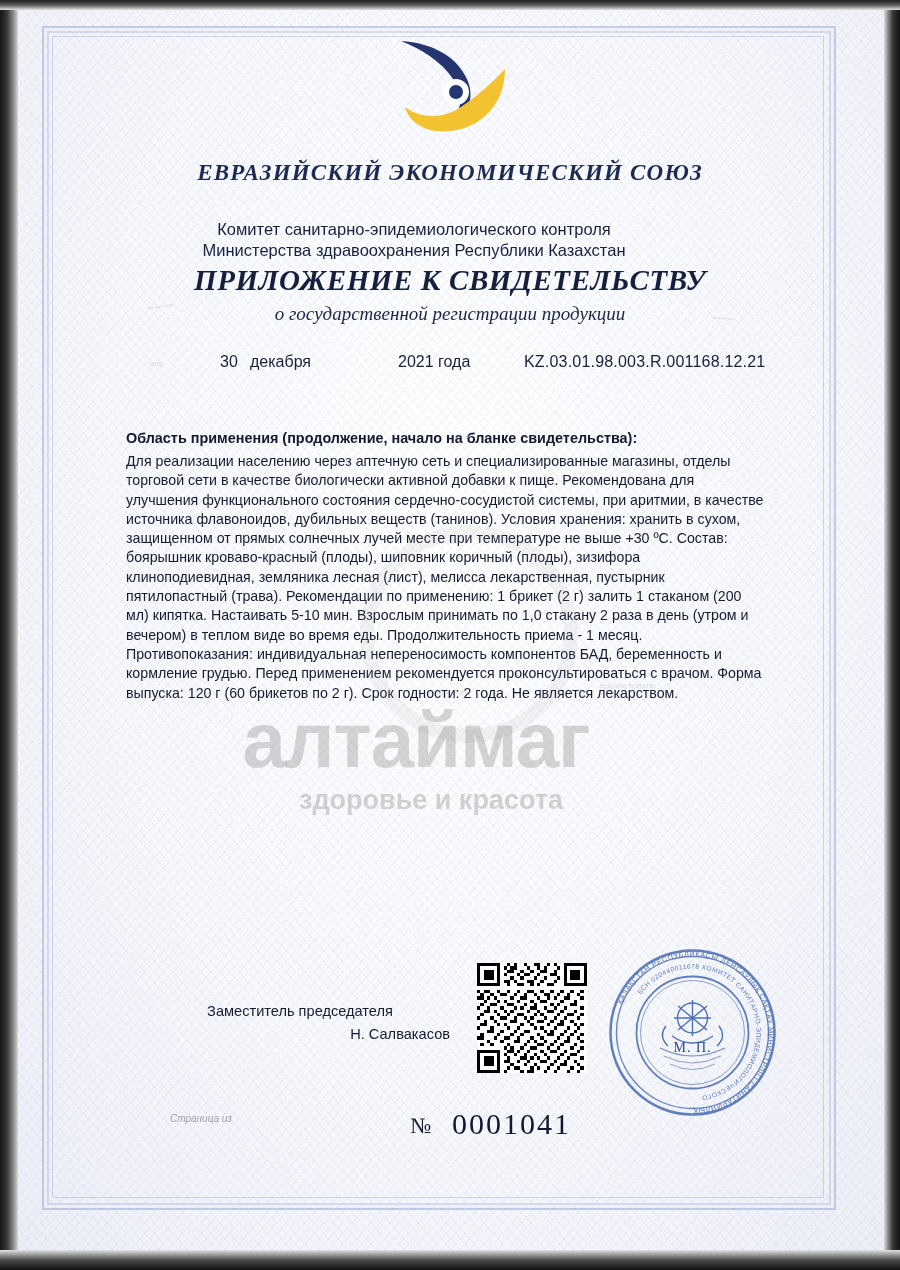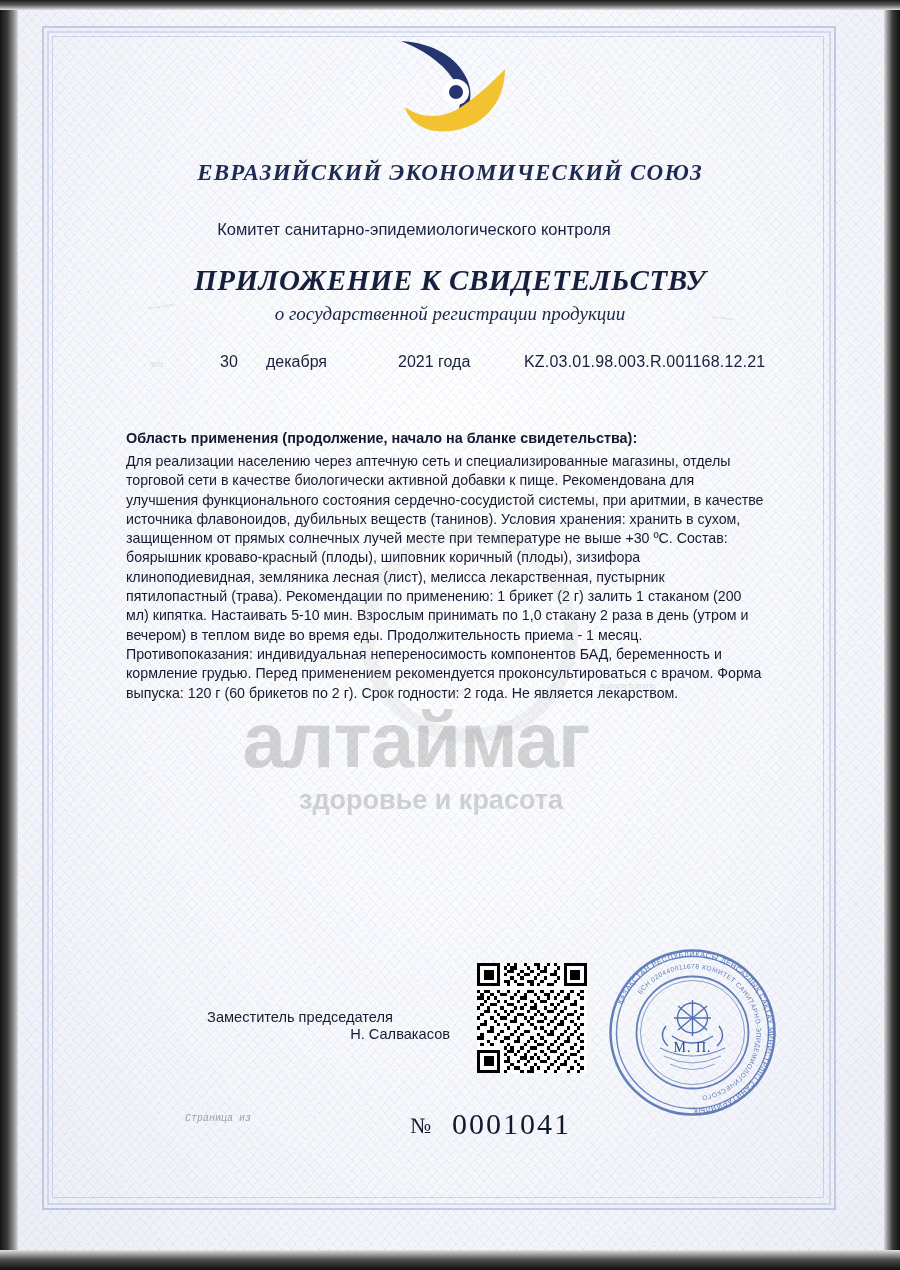--- a/index.html
+++ b/index.html
@@ -133,21 +133,21 @@
   .date-row {
     position: absolute;
     left: 150px; top: 353px;
     width: 620px;
     height: 26px;
     font-family: "Liberation Sans", sans-serif;
     font-size: 16px;
     color: #18203a;
   }
   .date-day   { position: absolute; left: 70px;  top: 0; }
-  .date-month { position: absolute; left: 116px; top: 0; }
+  .date-month { position: absolute; left: 100px; top: 0; }
   .date-year  { position: absolute; left: 248px; top: 0; }
   .reg-number { position: absolute; left: 374px; top: 0; letter-spacing: 0.2px; }
 
   
   .body-heading {
     position: absolute;
     left: 126px; top: 430px;
     width: 650px;
     font-family: "Liberation Sans", sans-serif;
     font-weight: bold;
@@ -197,21 +197,20 @@
 
   
   .sign-role {
     position: absolute;
     left: 150px; top: 1003px;
     width: 300px;
     text-align: center;
     font-family: "Liberation Sans", sans-serif;
     font-size: 14.6px;
     color: #141b32;
-    margin-top: 6px;
   }
   .sign-name {
     position: absolute;
     left: 150px; top: 1026px;
     width: 300px;
     text-align: right;
     font-family: "Liberation Sans", sans-serif;
     font-size: 14.6px;
     color: #141b32;
   }
@@ -253,25 +252,24 @@
     position: absolute;
     left: 452px; top: 1107px;
     font-family: "Liberation Serif", serif;
     font-size: 30px;
     letter-spacing: 2px;
     color: #101830;
   }
   .page-note {
     position: absolute;
     left: 170px; top: 1113px;
-    font-family: Liberation Mono, monospace;
+    font-family: Liberation Sans, sans-serif;
     font-style: italic;
     font-size: 10px;
     color: rgba(90,90,110,0.55);
-    margin-left: 15px;
   }
 
   
   .smudge {
     position: absolute;
     color: rgba(120,125,150,0.35);
     font-family: "Liberation Serif", serif;
     font-size: 11px;
     letter-spacing: 1px;
   }
@@ -289,20 +287,21 @@
     <svg width="120" height="105" viewBox="0 0 120 105">
       <path d="M8 6 C 40 8, 64 22, 74 44 C 82 62, 76 80, 58 88 C 70 74, 70 58, 60 44 C 48 26, 28 14, 8 6 Z" fill="#24356f"></path>
       <path d="M112 34 C 112 68, 90 92, 58 96 C 34 99, 16 88, 12 72 C 28 84, 50 84, 68 72 C 90 57, 102 44, 112 34 Z" fill="#f2c230"></path>
       <circle cx="63" cy="57" r="13" fill="#ffffff"></circle>
       <circle cx="63" cy="57" r="7" fill="#24356f"></circle>
     </svg>
   </div>
 
   <div class="eaeu-title">ЕВРАЗИЙСКИЙ ЭКОНОМИЧЕСКИЙ СОЮЗ</div>
   <div class="committee-line1">Комитет санитарно-эпидемиологического контроля</div>
+  <div class="committee-line2">Министерства здравоохранения Республики Казахстан</div>
   <div class="doc-title">ПРИЛОЖЕНИЕ К СВИДЕТЕЛЬСТВУ</div>
   <div class="doc-subtitle">о государственной регистрации продукции</div>
 
   <div class="date-row">
     <span class="date-day">30</span>
     <span class="date-month">декабря</span>
     <span class="date-year">2021 года</span>
     <span class="reg-number">KZ.03.01.98.003.R.001168.12.21</span>
   </div>
 

